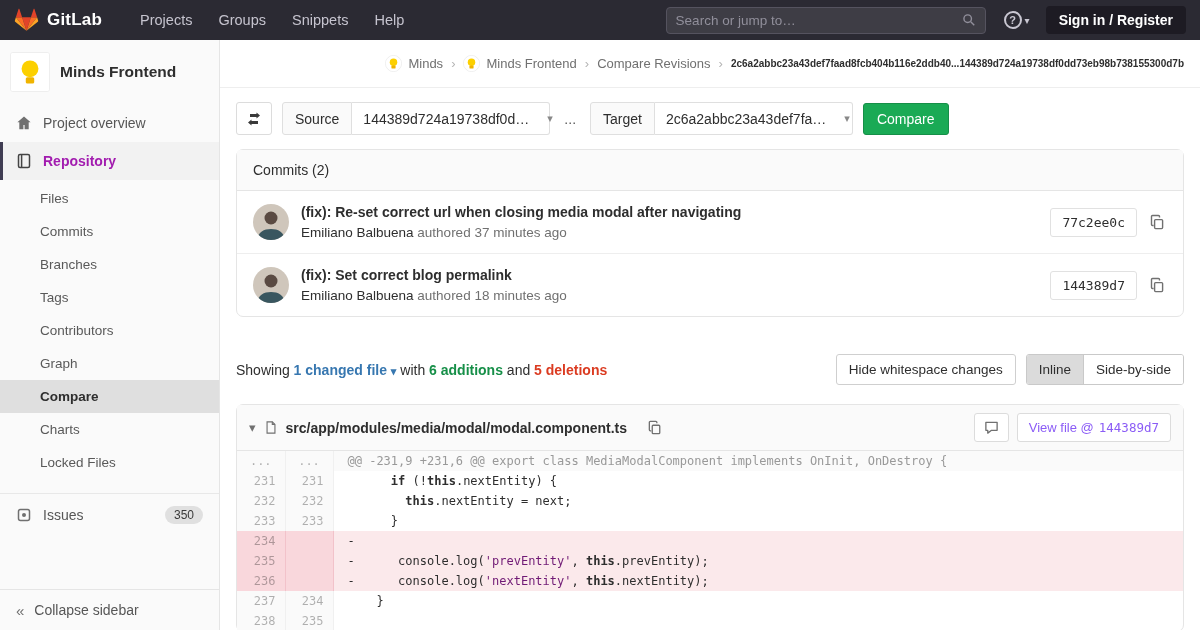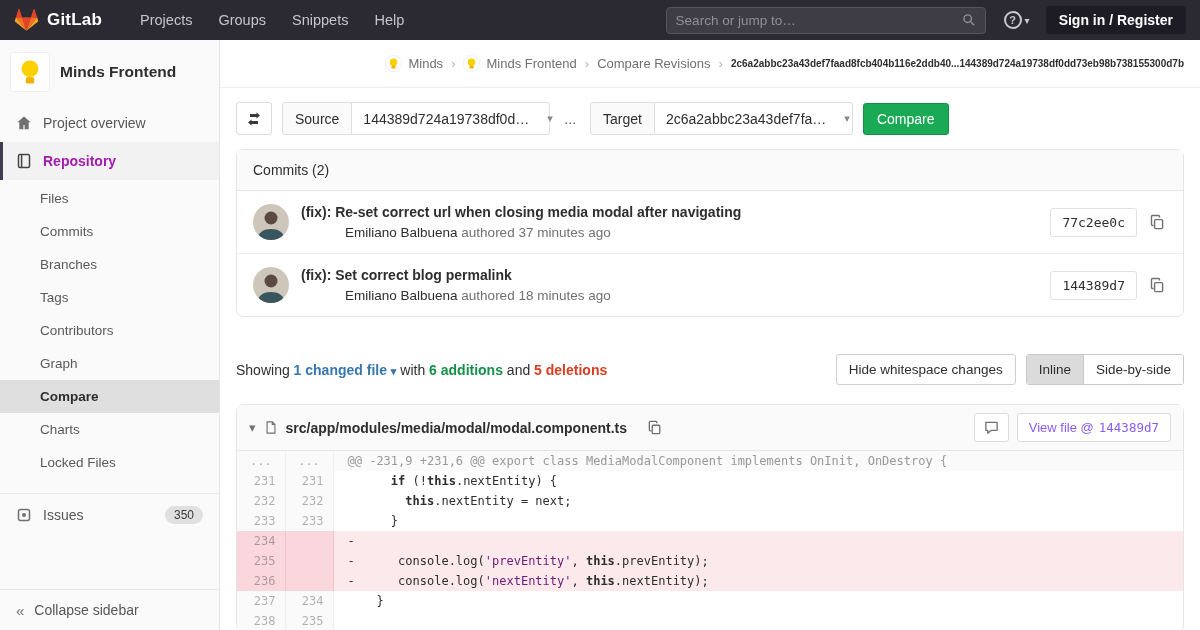--- a/index.html
+++ b/index.html
@@ -65,21 +65,21 @@
   .dots{color:#555;padding:0 4px;}
   .btn-compare{background:var(--accent-green,#1aaa55);border:1px solid #168f48;color:#fff;font-size:14px;padding:7px 13px;border-radius:3px;cursor:pointer;font-family:inherit;}
 
   .panel{margin:0 16px;border:1px solid #e5e5e5;border-radius:7px;}
   .panel-head{background:#fafafa;border-bottom:1px solid #e5e5e5;padding:12px 16px;font-size:14px;color:#2e2e2e;border-radius:3px 3px 0 0;}
   .commit-row{display:flex;align-items:center;padding:13px 16px;}
   .commit-row + .commit-row{border-top:1px solid #eee;}
   .commit-avatar{width:36px;height:36px;border-radius:50%;overflow:hidden;flex-shrink:0;margin-right:12px;}
   .commit-info{flex:1;min-width:0;}
   .commit-title{font-weight:bold;font-size:14px;color:#2e2e2e;margin-bottom:5px;cursor:pointer;}
-  .commit-meta{font-size:13.5px;color:#707070;margin-left:44px;}
+  .commit-meta{font-size:13.5px;color:#707070;}
   .commit-author{color:#2e2e2e;cursor:pointer;}
   .sha-box{font-family:"DejaVu Sans Mono",monospace;font-size:13px;border:1px solid #e1e1e1;border-radius:3px;background:#fff;padding:6px 11px;color:#2e2e2e;cursor:pointer;}
   .copy-btn{margin-left:10px;background:none;border:none;cursor:pointer;padding:2px;}
 
   .summary{display:flex;align-items:center;padding:37px 16px 19px;}
   .summary-text{font-size:14px;color:#2e2e2e;}
   .link-dd{color:var(--link-blue,#3777b0);font-weight:600;cursor:pointer;}
   .link-dd .ig-caret{color:var(--link-blue,#3777b0);}
   .add-count{color:var(--addition-green,#168f48);font-weight:bold;}
   .del-count{color:var(--deletion-red,#db3b21);font-weight:bold;}

